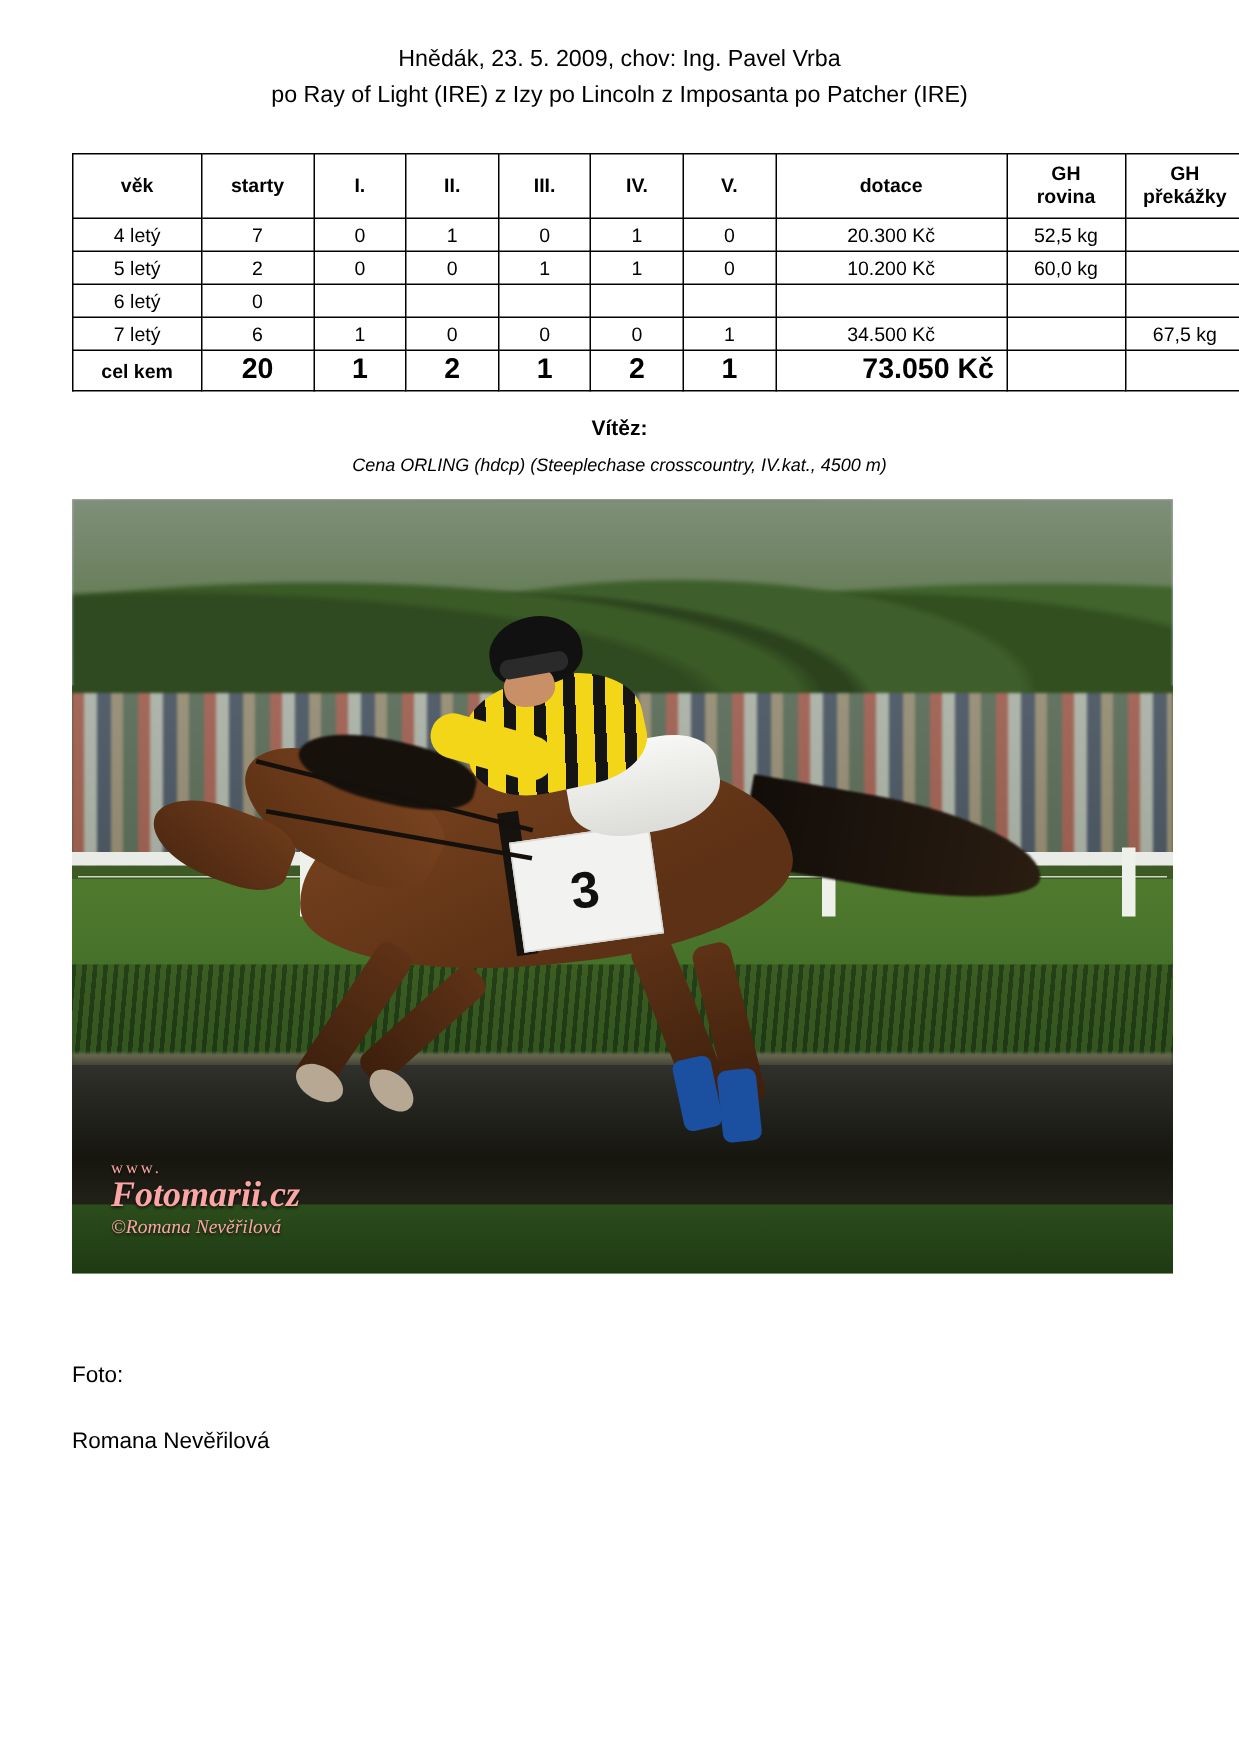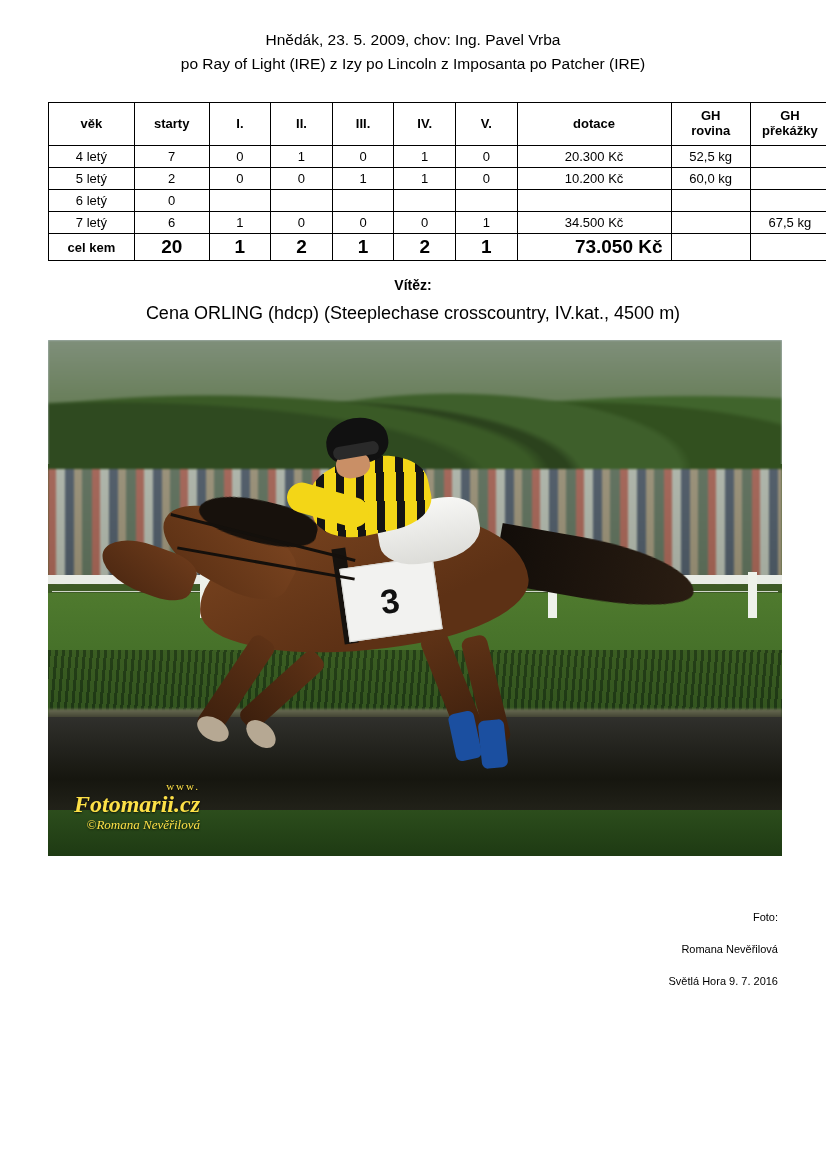--- a/index.html
+++ b/index.html
@@ -86,22 +86,23 @@
     padding-right: 8px;
   }
   .winner-head {
     text-align: center;
     font-weight: bold;
     font-size: 14px;
     margin-top: 16px;
   }
   .winner-race {
     text-align: center;
-    font-size: 18px;
+    font-size: 12px;
     margin-top: 10px;
+    font-style: italic;
   }
   .photo-wrap {
     margin: 16px auto 0 auto;
     width: 734px;
     height: 516px;
     position: relative;
     overflow: hidden;
     background: #3d5a25;
   }
   
@@ -316,33 +317,32 @@
   .girth {
     position: absolute;
     left: 290px; top: 208px;
     width: 14px; height: 96px;
     background: #16120e;
     transform: rotate(-8deg);
   }
   .watermark {
     position: absolute;
     left: 26px; bottom: 24px;
-    color: #fde047;
+    color: #fca5a5;
     font-family: "Liberation Serif", serif;
     text-shadow: 0 1px 2px rgba(0,0,0,0.7);
     line-height: 1.05;
-    text-align: right;
   }
   .wm-www { font-size: 11px; letter-spacing: 2px; }
   .wm-main { font-size: 24px; font-weight: bold; font-style: italic; }
   .wm-sub { font-size: 13px; font-style: italic; margin-top: 1px; font-family: Liberation Serif, serif; }
   .footer {
-    text-align: right;
+    text-align: left;
     margin-top: 46px;
-    font-size: 11px;
+    font-size: 15px;
     line-height: 2.9;
   }
   .footer div { display: block; }
 </style>
 </head>
 <body>
 
 <div class="page">
 
 
@@ -494,16 +494,15 @@
     <div class="watermark">
       <div class="wm-www">www.</div>
       <div class="wm-main">Fotomarii.cz</div>
       <div class="wm-sub">©Romana Nevěřilová</div>
     </div>
   </div>
 
   <div class="footer">
     <div>Foto:</div>
     <div>Romana Nevěřilová</div>
-    <div>Světlá Hora 9. 7. 2016</div>
   </div>
 
 </div>
 
 </body></html>

